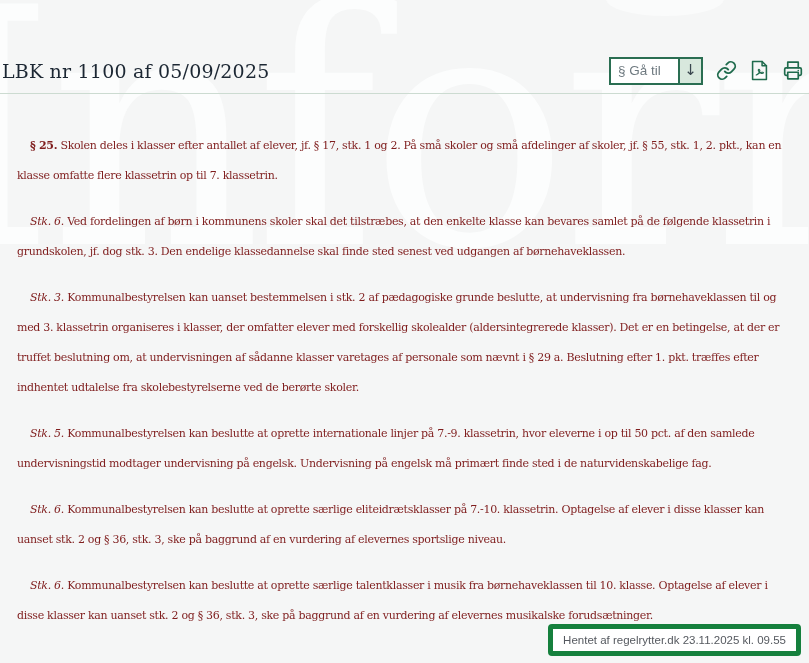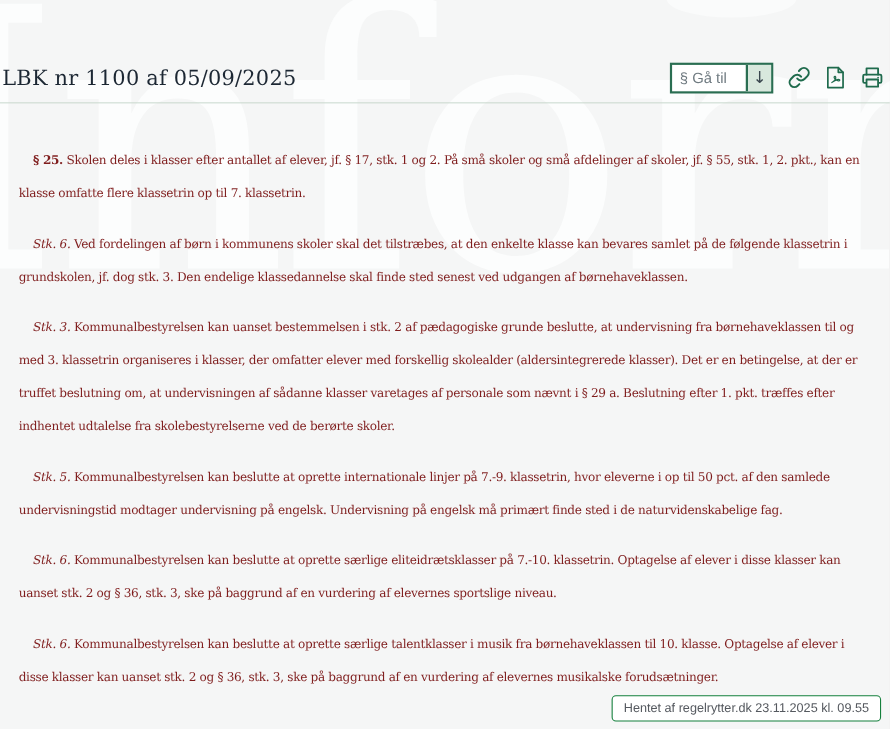--- a/index.html
+++ b/index.html
@@ -61,21 +61,21 @@
     margin:16px; text-indent:13px;
     font-family:"DejaVu Serif", serif; font-size:11px; letter-spacing:-0.3px;
     line-height:30px; color:#7f1d1d;
   }
   .marker-bold   { font-weight:bold; }
   .marker-italic { font-style:italic; }
 
   
   .stamp {
     position:absolute; right:8px; bottom:7px;
-    background:#ffffff; border:1px solid #15803d; border-radius:4px;
+    background:#ffffff; border:5px solid #15803d; border-radius:4px;
     padding:5px 10px;
     font-family:"Liberation Sans","DejaVu Sans",sans-serif;
     font-size:11.5px; color:#55595f; white-space:nowrap;
   }
 </style>
 </head>
 <body>
 
 <div class="page">
 

